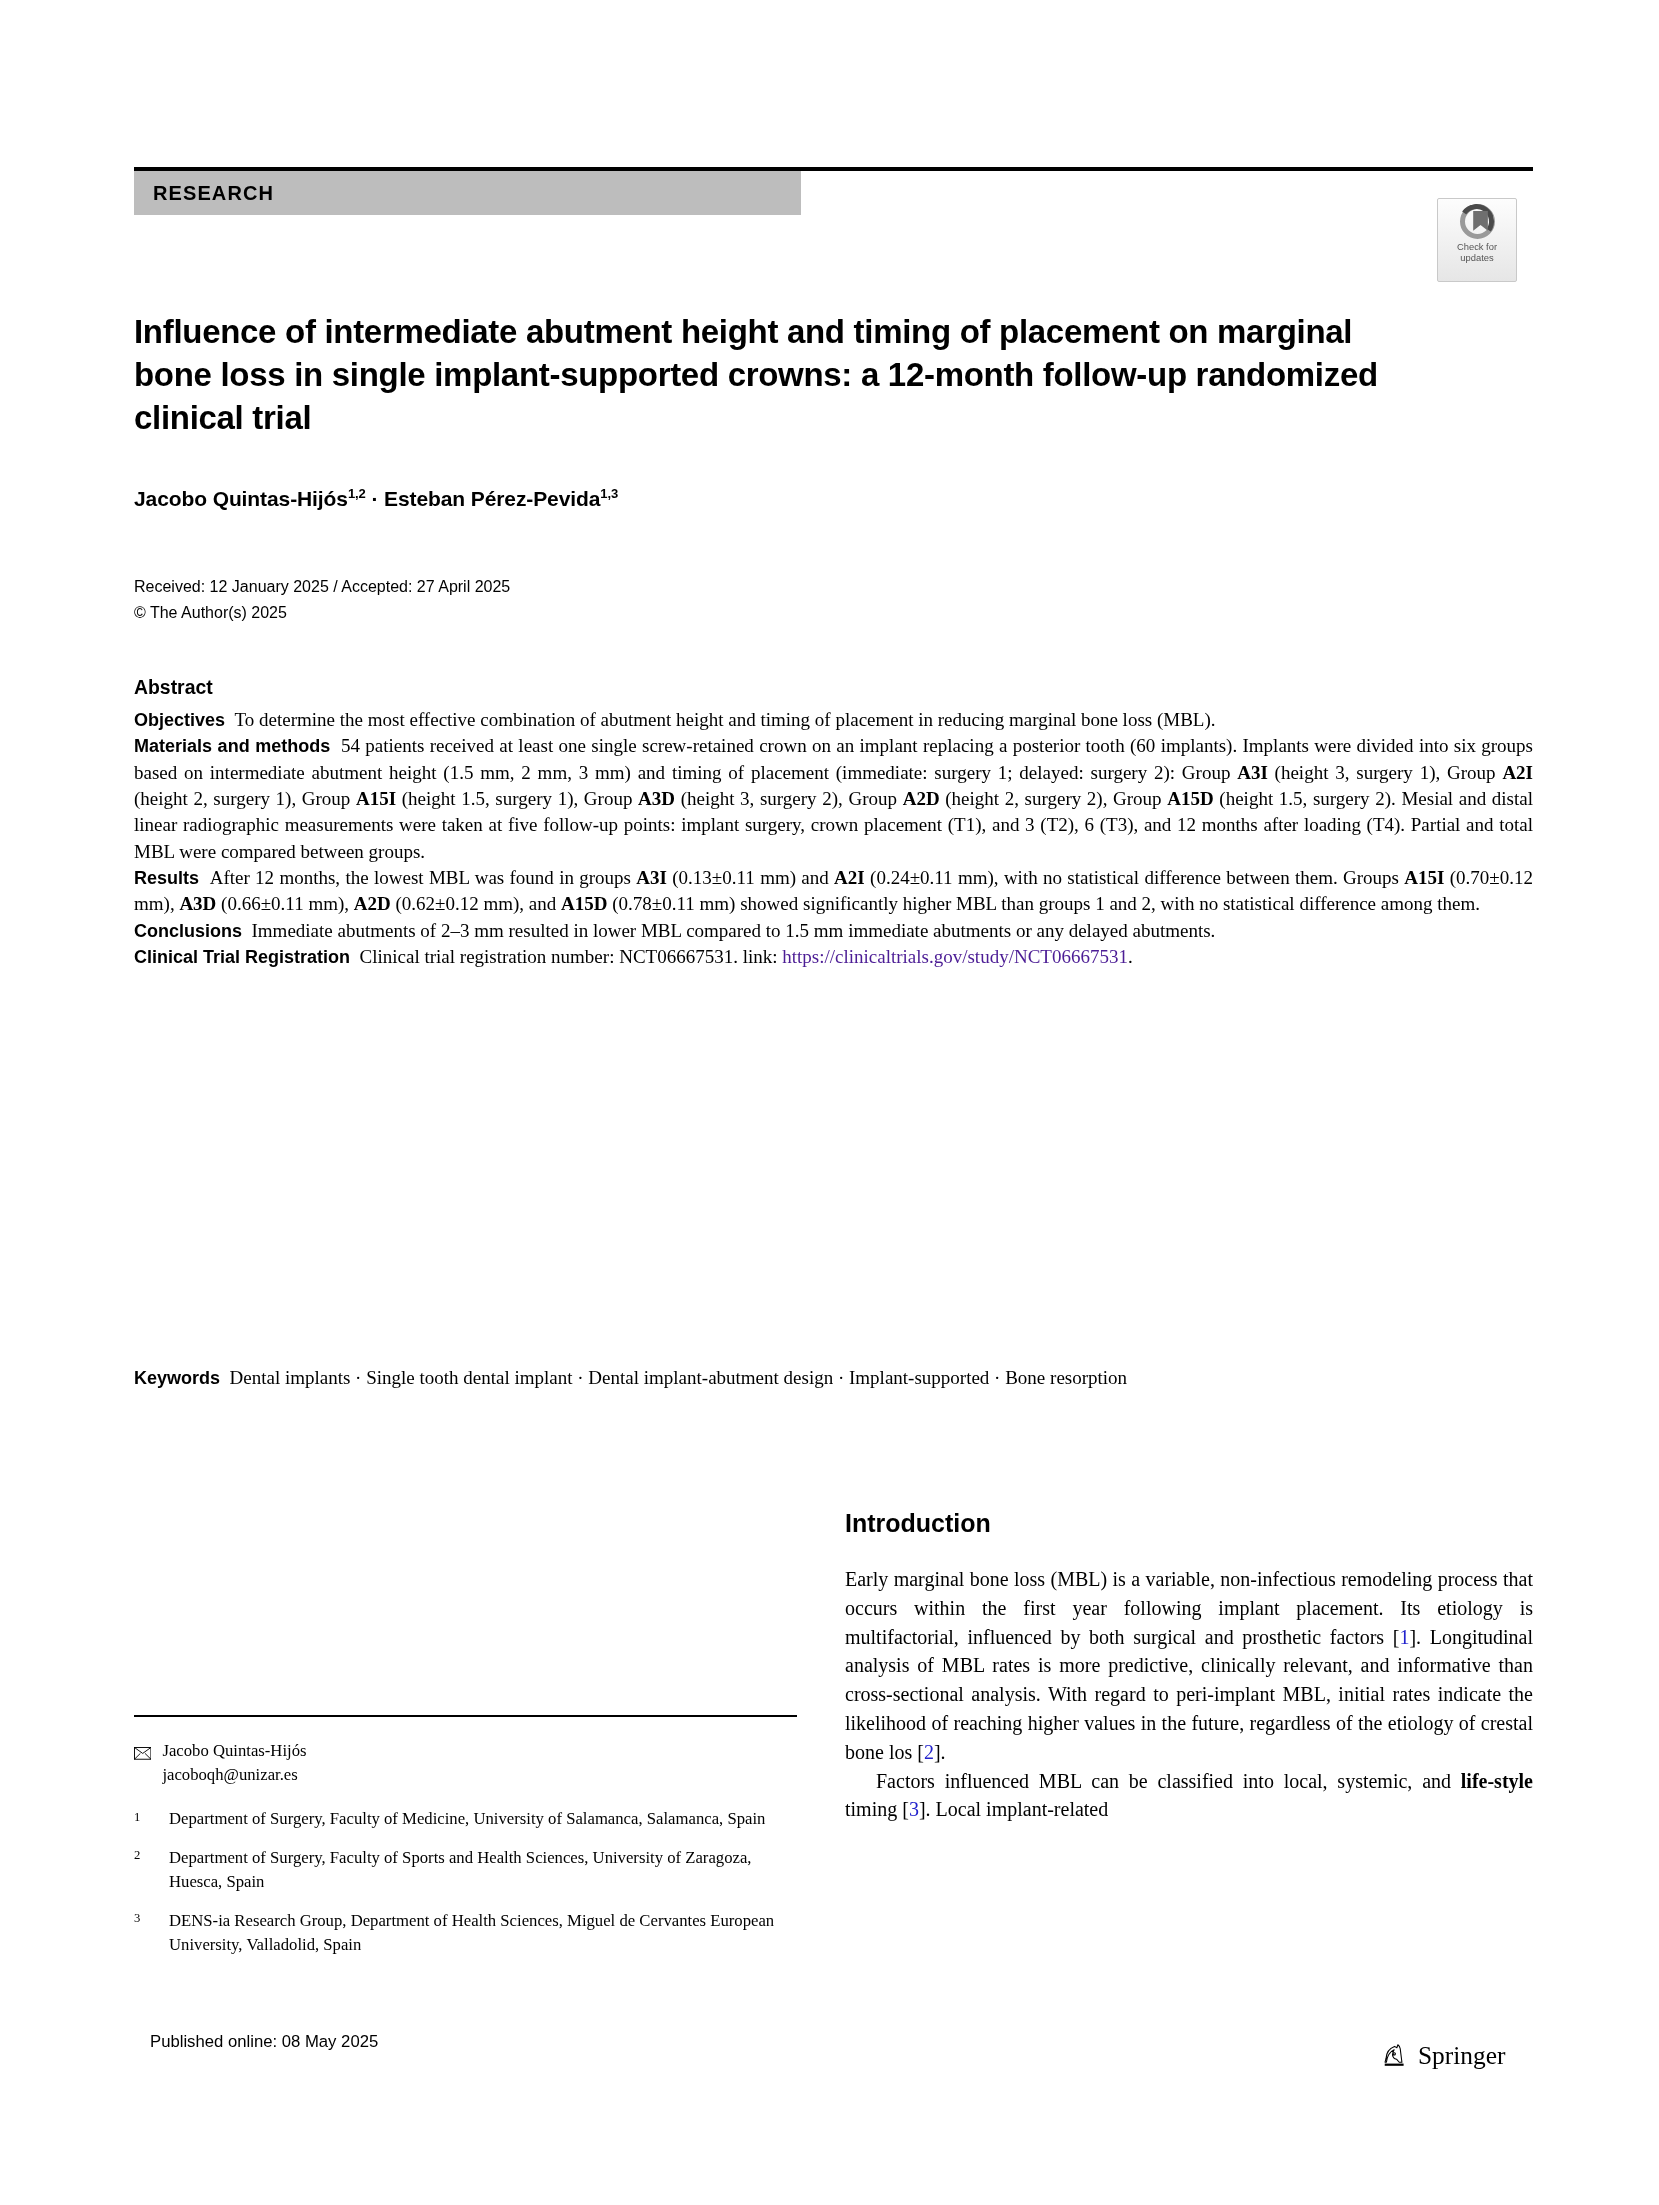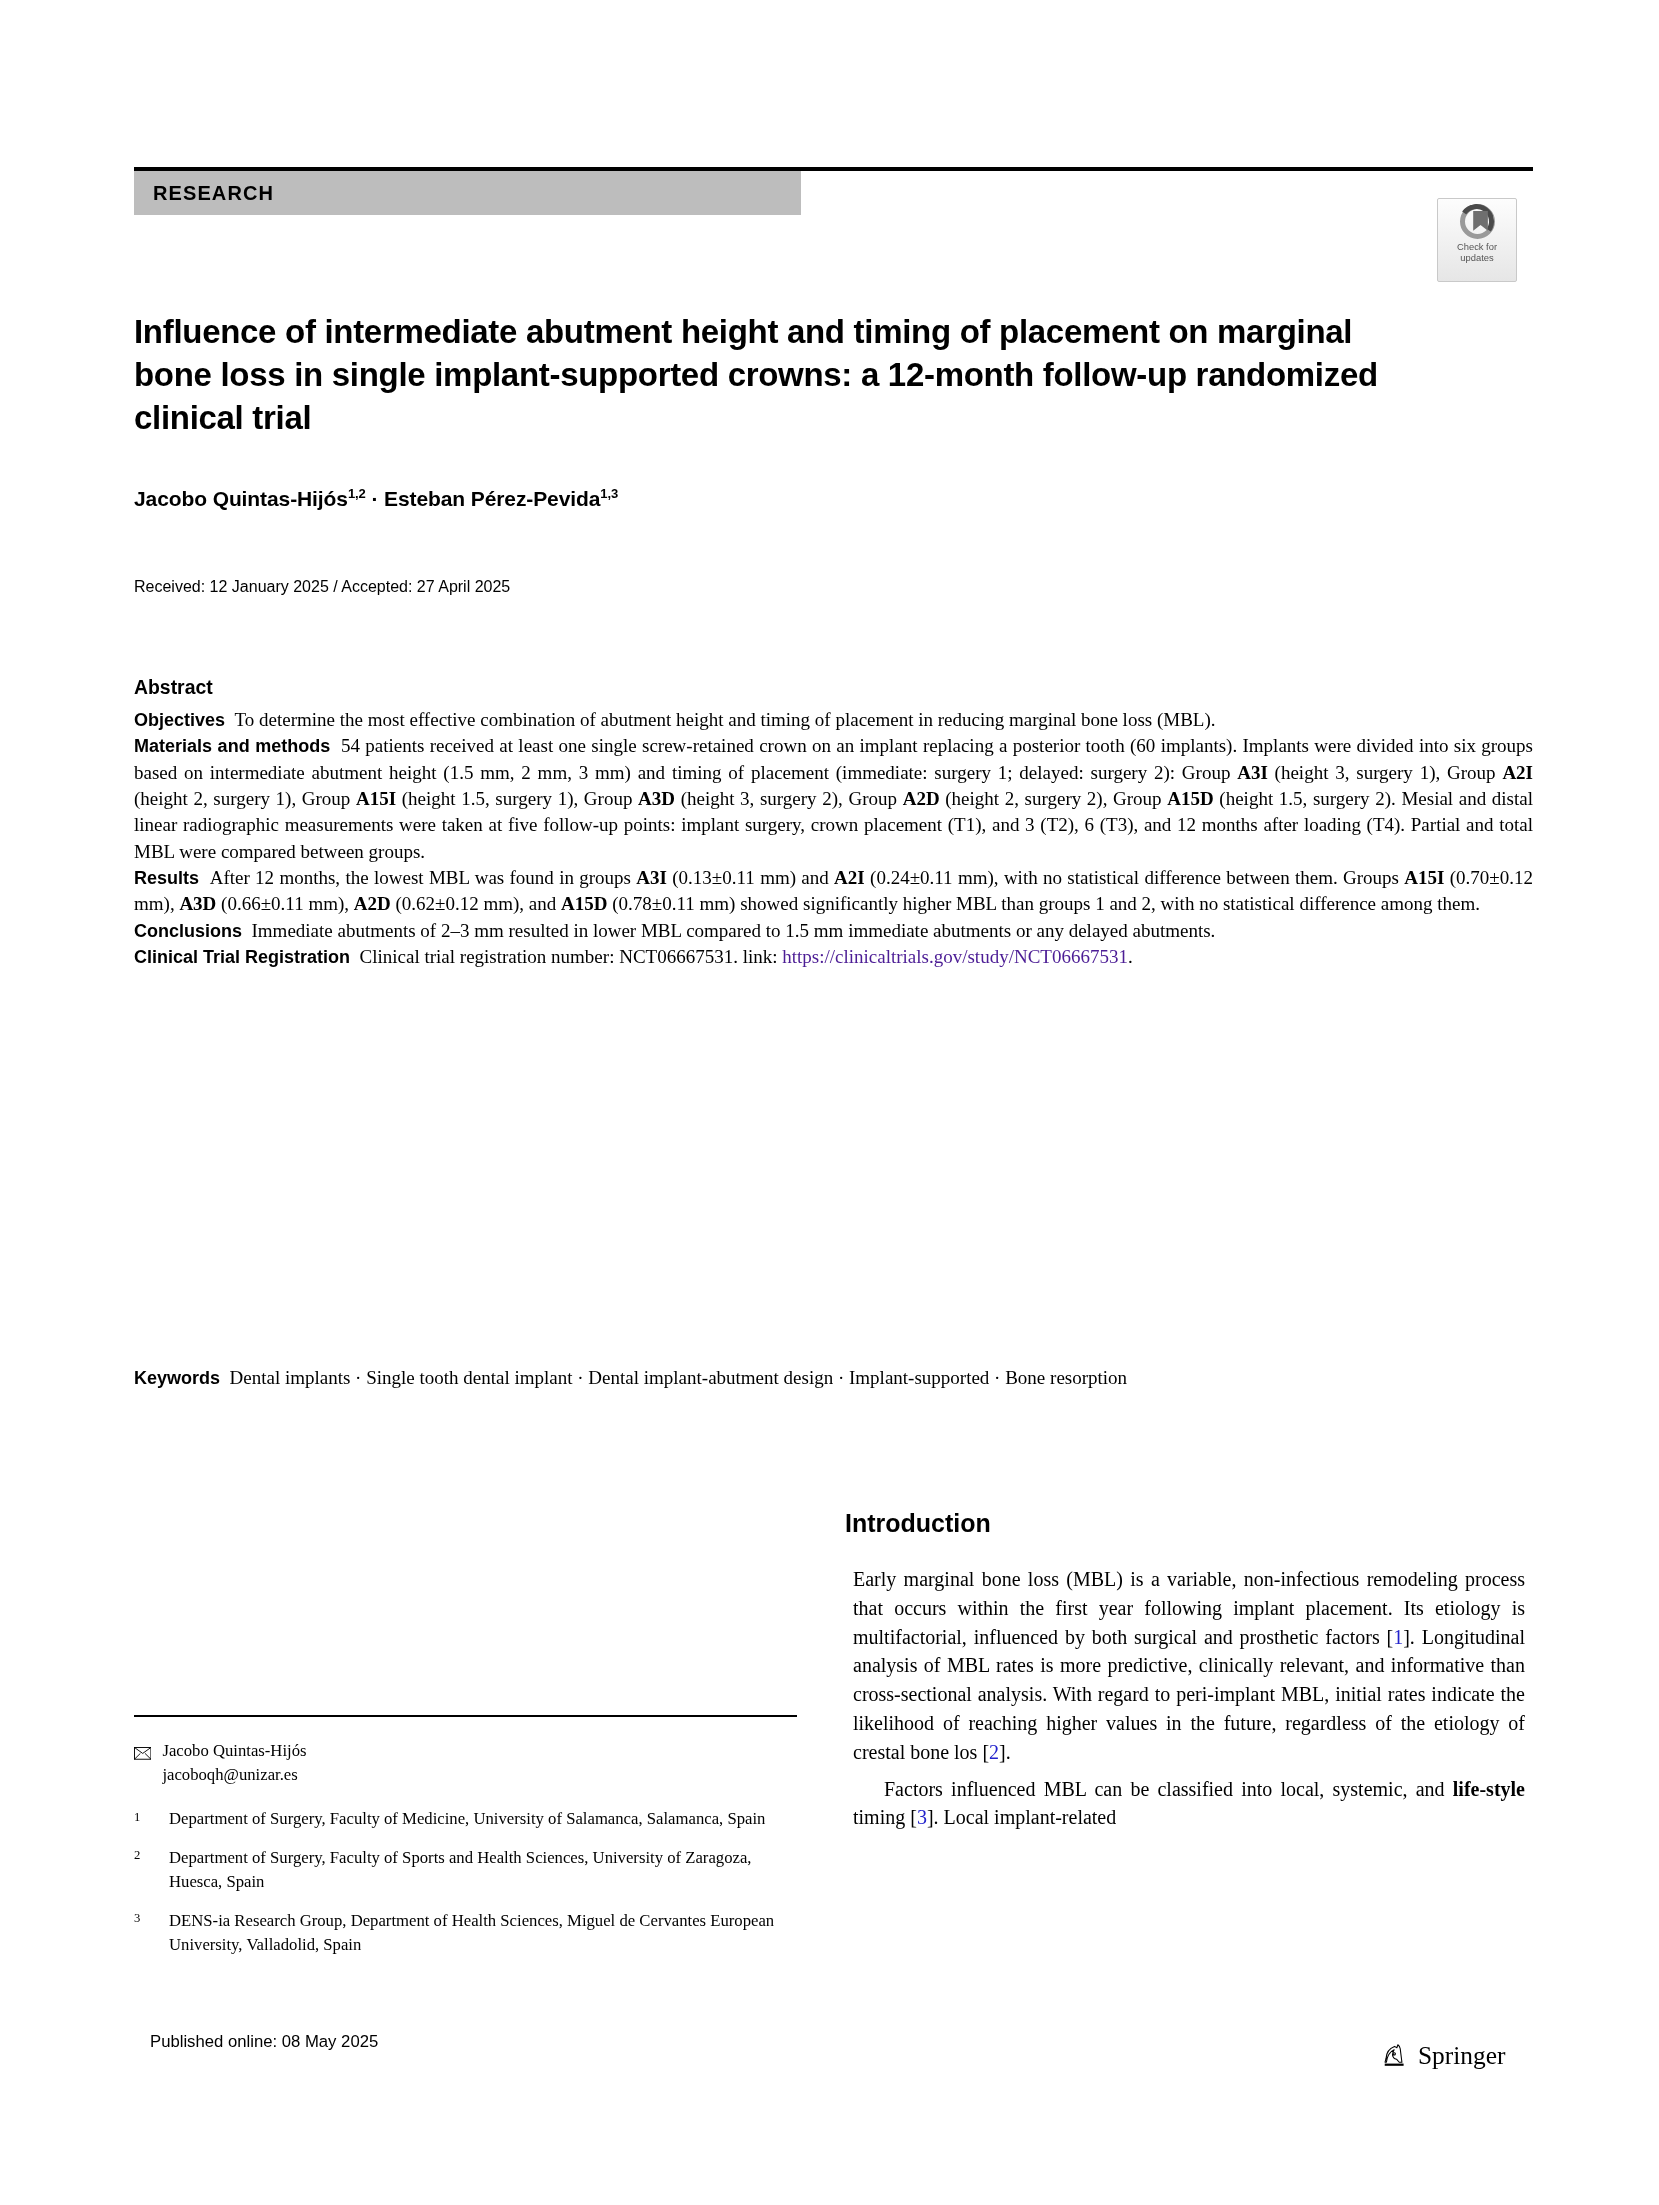--- a/index.html
+++ b/index.html
@@ -269,21 +269,21 @@
     font-weight: bold;
     font-size: 25px;
     margin-bottom: 27px;
   }
   .intro-para {
     font-family: "Liberation Serif", serif;
     font-size: 20px;
     line-height: 1.44;
     text-align: justify;
     text-justify: inter-word;
-    margin: 8px;
+    margin: 0;
   }
   .intro-para + .intro-para { text-indent: 31px; }
   .ref { color: #2222cc; }
 
   
   .springer {
     position: absolute;
     left: 1379px;
     top: 2040px;
     display: flex;
@@ -312,20 +312,21 @@
     <div class="crossmark-text">Check for</div>
     <div class="crossmark-text">updates</div>
   </div>
 
   <h1 class="title">Influence of intermediate abutment height and timing of placement on marginal bone loss in single implant-supported crowns: a 12-month follow-up randomized clinical trial</h1>
 
   <div class="authors"><span>Jacobo Quintas-Hijós</span><sup>1,2</sup><span class="sep"> · </span><span>Esteban Pérez-Pevida</span><sup>1,3</sup></div>
 
   <div class="pubdates">
     <div>Received: 12 January 2025 / Accepted: 27 April 2025</div>
+    <div>© The Author(s) 2025</div>
   </div>
 
   <div class="abstract">
     <div class="abs-heading">Abstract</div>
 
     <p class="abs-para"><span class="abs-label">Objectives</span>&nbsp;&nbsp;<span>To determine the most effective combination of abutment height and timing of placement in reducing marginal bone loss (MBL).</span></p>
 
     <p class="abs-para"><span class="abs-label">Materials and methods</span>&nbsp;&nbsp;<span>54 patients received at least one single screw-retained crown on an implant replacing a posterior tooth (60 implants). Implants were divided into six groups based on intermediate abutment height (1.5 mm, 2 mm, 3 mm) and timing of placement (immediate: surgery 1; delayed: surgery 2): Group </span><b>A3I</b><span> (height 3, surgery 1), Group </span><b>A2I</b><span> (height 2, surgery 1), Group </span><b>A15I</b><span> (height 1.5, surgery 1), Group </span><b>A3D</b><span> (height 3, surgery 2), Group </span><b>A2D</b><span> (height 2, surgery 2), Group </span><b>A15D</b><span> (height 1.5, surgery 2). Mesial and distal linear radiographic measurements were taken at five follow-up points: implant surgery, crown placement (T1), and 3 (T2), 6 (T3), and 12 months after loading (T4). Partial and total MBL were compared between groups.</span></p>
 
     <p class="abs-para"><span class="abs-label">Results</span>&nbsp;&nbsp;<span>After 12 months, the lowest MBL was found in groups </span><b>A3I</b><span> (0.13±0.11 mm) and </span><b>A2I</b><span> (0.24±0.11 mm), with no statistical difference between them. Groups </span><b>A15I</b><span> (0.70±0.12 mm), </span><b>A3D</b><span> (0.66±0.11 mm), </span><b>A2D</b><span> (0.62±0.12 mm), and </span><b>A15D</b><span> (0.78±0.11 mm) showed significantly higher MBL than groups 1 and 2, with no statistical difference among them.</span></p>

